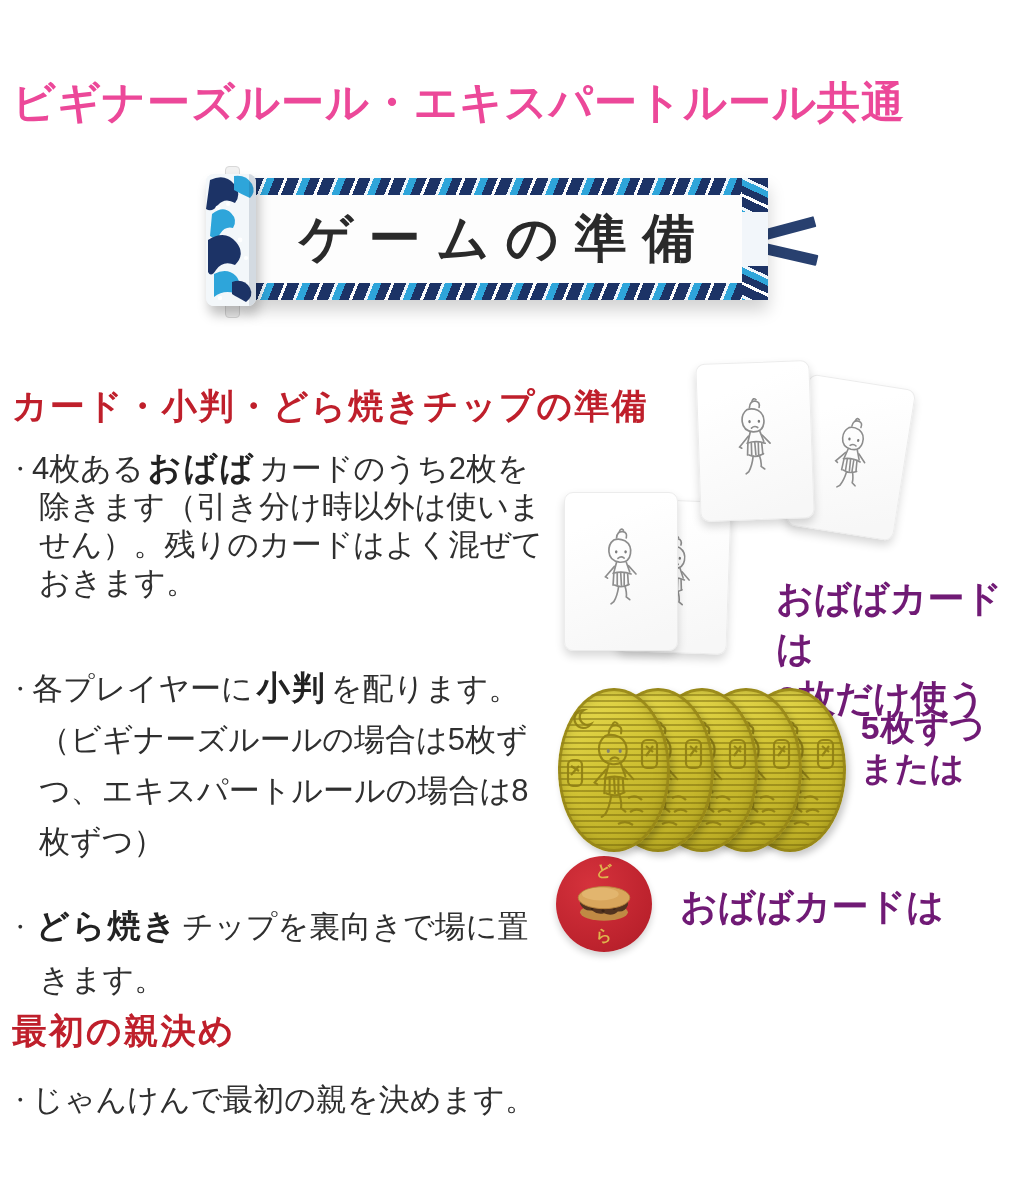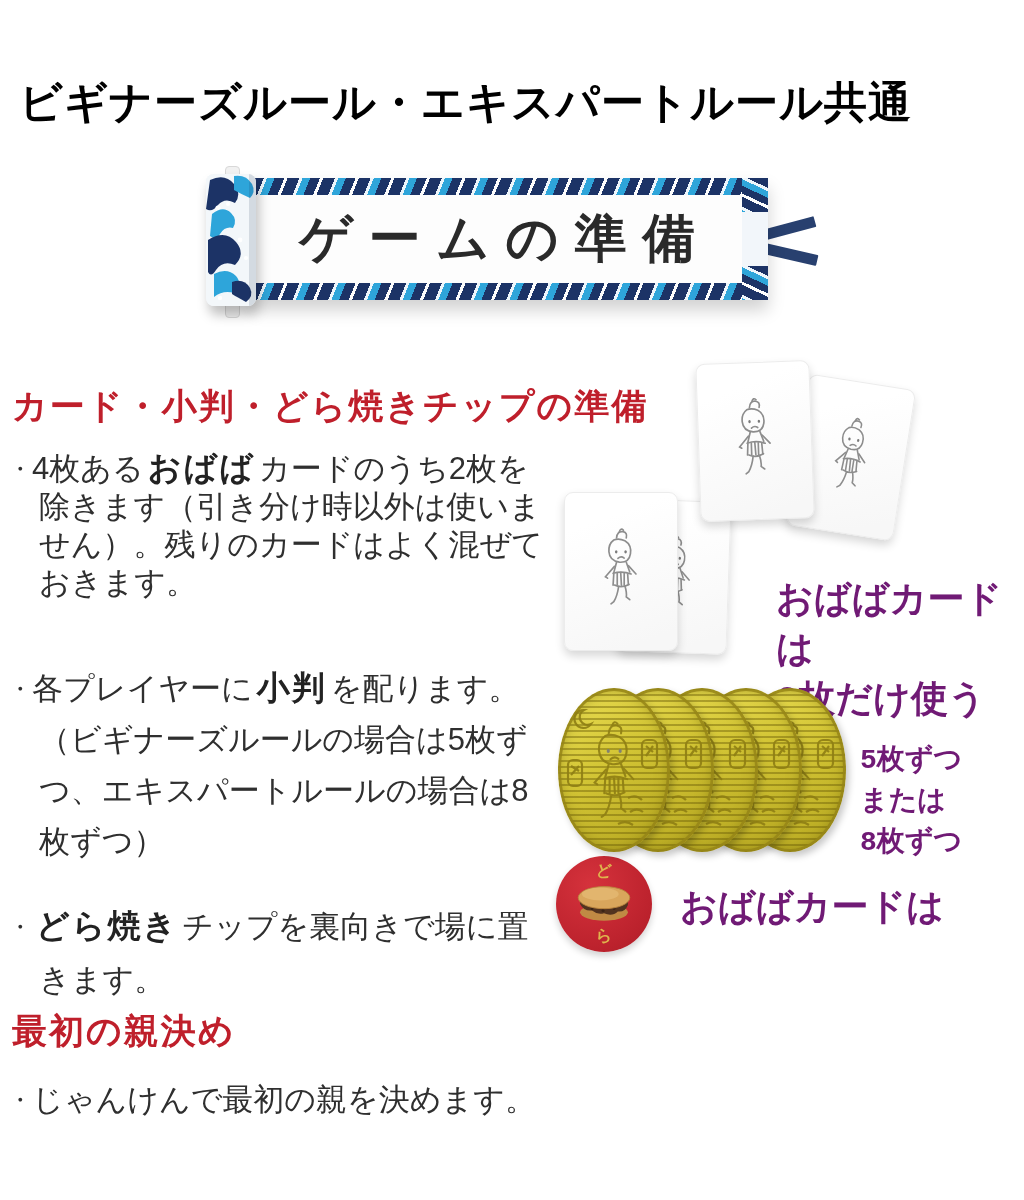--- a/index.html
+++ b/index.html
@@ -6,21 +6,21 @@
   body{
     width:1024px;height:1200px;position:relative;background:#ffffff;
     font-family:"Liberation Sans", sans-serif;overflow:hidden;
   }
   .abs{position:absolute;}
 
   
   .page-title{
     left:12px;top:74px;width:980px;
     font-family:Liberation Serif, serif;
-    font-size:43px;font-weight:600;color:#000000;letter-spacing:1px;margin-left:7px;
+    font-size:43px;font-weight:600;color:#ec4899;letter-spacing:1px;
   }
   .red-heading{
     font-family:Liberation Serif, serif;
     font-size:35px;font-weight:700;color:#bf1f2b;letter-spacing:2px;
   }
   .red-heading.s1{left:12px;top:383px;}
   .red-heading.s2{left:12px;top:1008px;}
 
   
   .banner{left:206px;top:172px;width:604px;height:140px;text-align:right;}
@@ -92,21 +92,21 @@
   .card svg{width:62%;height:78%;}
   .card.cA{left:698px;top:362px;width:112px;height:156px;transform:rotate(-2deg);z-index:4;}
   .card.cB{left:797px;top:381px;width:106px;height:151px;transform:rotate(9deg);z-index:3;}
   .card.cC{left:564px;top:492px;width:112px;height:157px;z-index:4;}
   .card.cD{left:619px;top:500px;width:108px;height:151px;transform:rotate(2deg);z-index:3;}
 
   .fig-caption{
     font-family:Liberation Mono, monospace;color:#701a75;font-weight:600;
   }
   .cap-cards{left:776px;top:576px;font-size:37px;line-height:50px;}
-  .cap-coins{left:860px;top:740px;font-size:28px;line-height:41px;}
+  .cap-coins{left:860px;top:710px;font-size:34px;line-height:41px;}
   .cap-chip{left:680px;top:882px;font-size:37px;}
 
   
   .coin{
     position:absolute;top:688px;width:112px;height:164px;border-radius:50%;
     background:
       repeating-linear-gradient(0deg, rgba(110,96,8,0.45) 0 2px, rgba(0,0,0,0) 2px 6px),
       linear-gradient(145deg,#ece055 0%,#d3c535 45%,#b4a51f 100%);
     box-shadow:inset 0 0 0 3px rgba(150,134,24,0.85), inset 0 0 14px rgba(95,84,6,0.5),
       3px 4px 7px rgba(0,0,0,0.22);
@@ -289,21 +289,20 @@
         <g transform="translate(12,26) scale(0.88)">
           <use href="#obaba-doodle"></use>
         </g>
       </g>
     </svg>
 </div>
 
 <div class="abs fig-caption cap-coins">
   <div>5枚ずつ</div>
   <div>または</div>
-  <div>8枚ずつ</div>
 </div>
 
 <div class="abs chip">
   <div class="kana t">ど</div>
   <svg viewBox="0 0 70 50">
     <ellipse cx="35" cy="33" rx="26" ry="9" fill="#c08a44"></ellipse>
     <path d="M9,24 q4,8 13,7 q6,5 13,3 q9,4 15,-2 q8,1 11,-7 l0,-4 l-52,0 z" fill="#52331f"></path>
     <circle cx="22" cy="29" r="1.6" fill="#3a2315"></circle>
     <circle cx="34" cy="31" r="1.7" fill="#3a2315"></circle>
     <circle cx="46" cy="29" r="1.5" fill="#3a2315"></circle>

